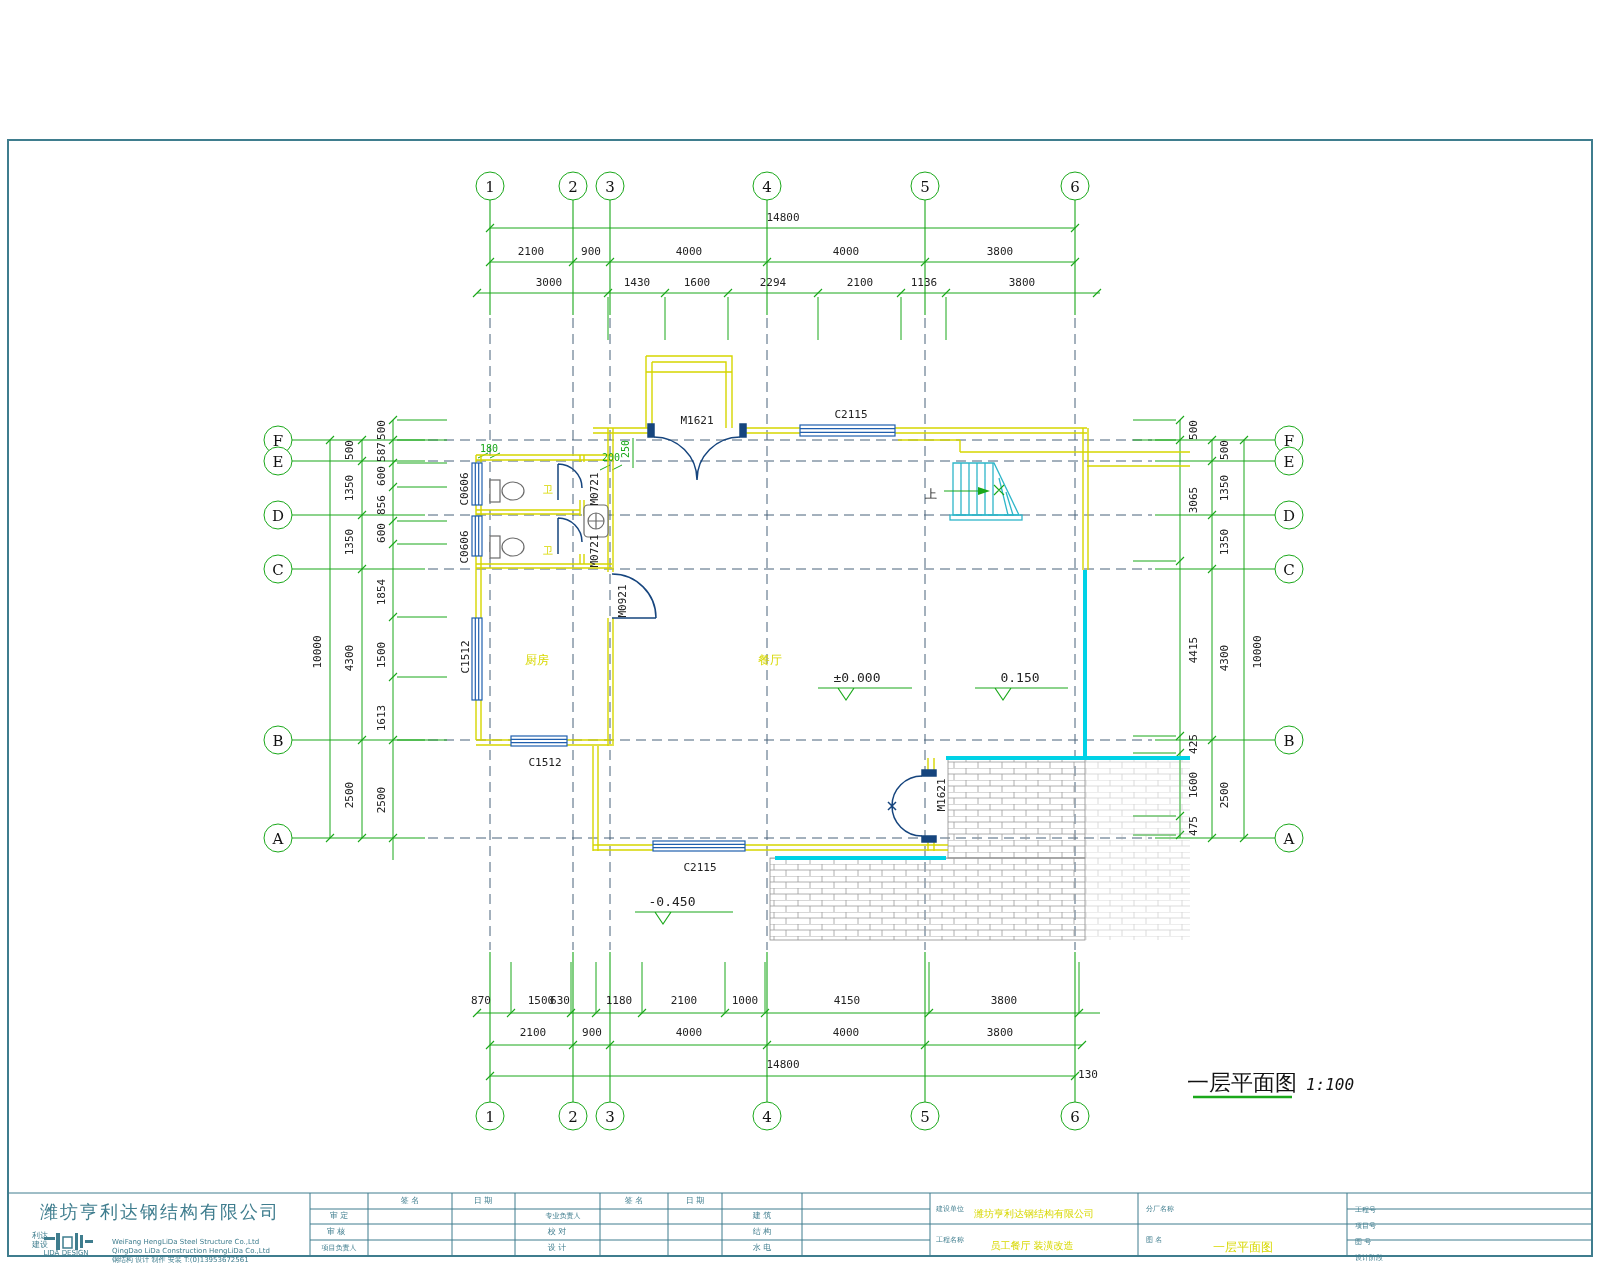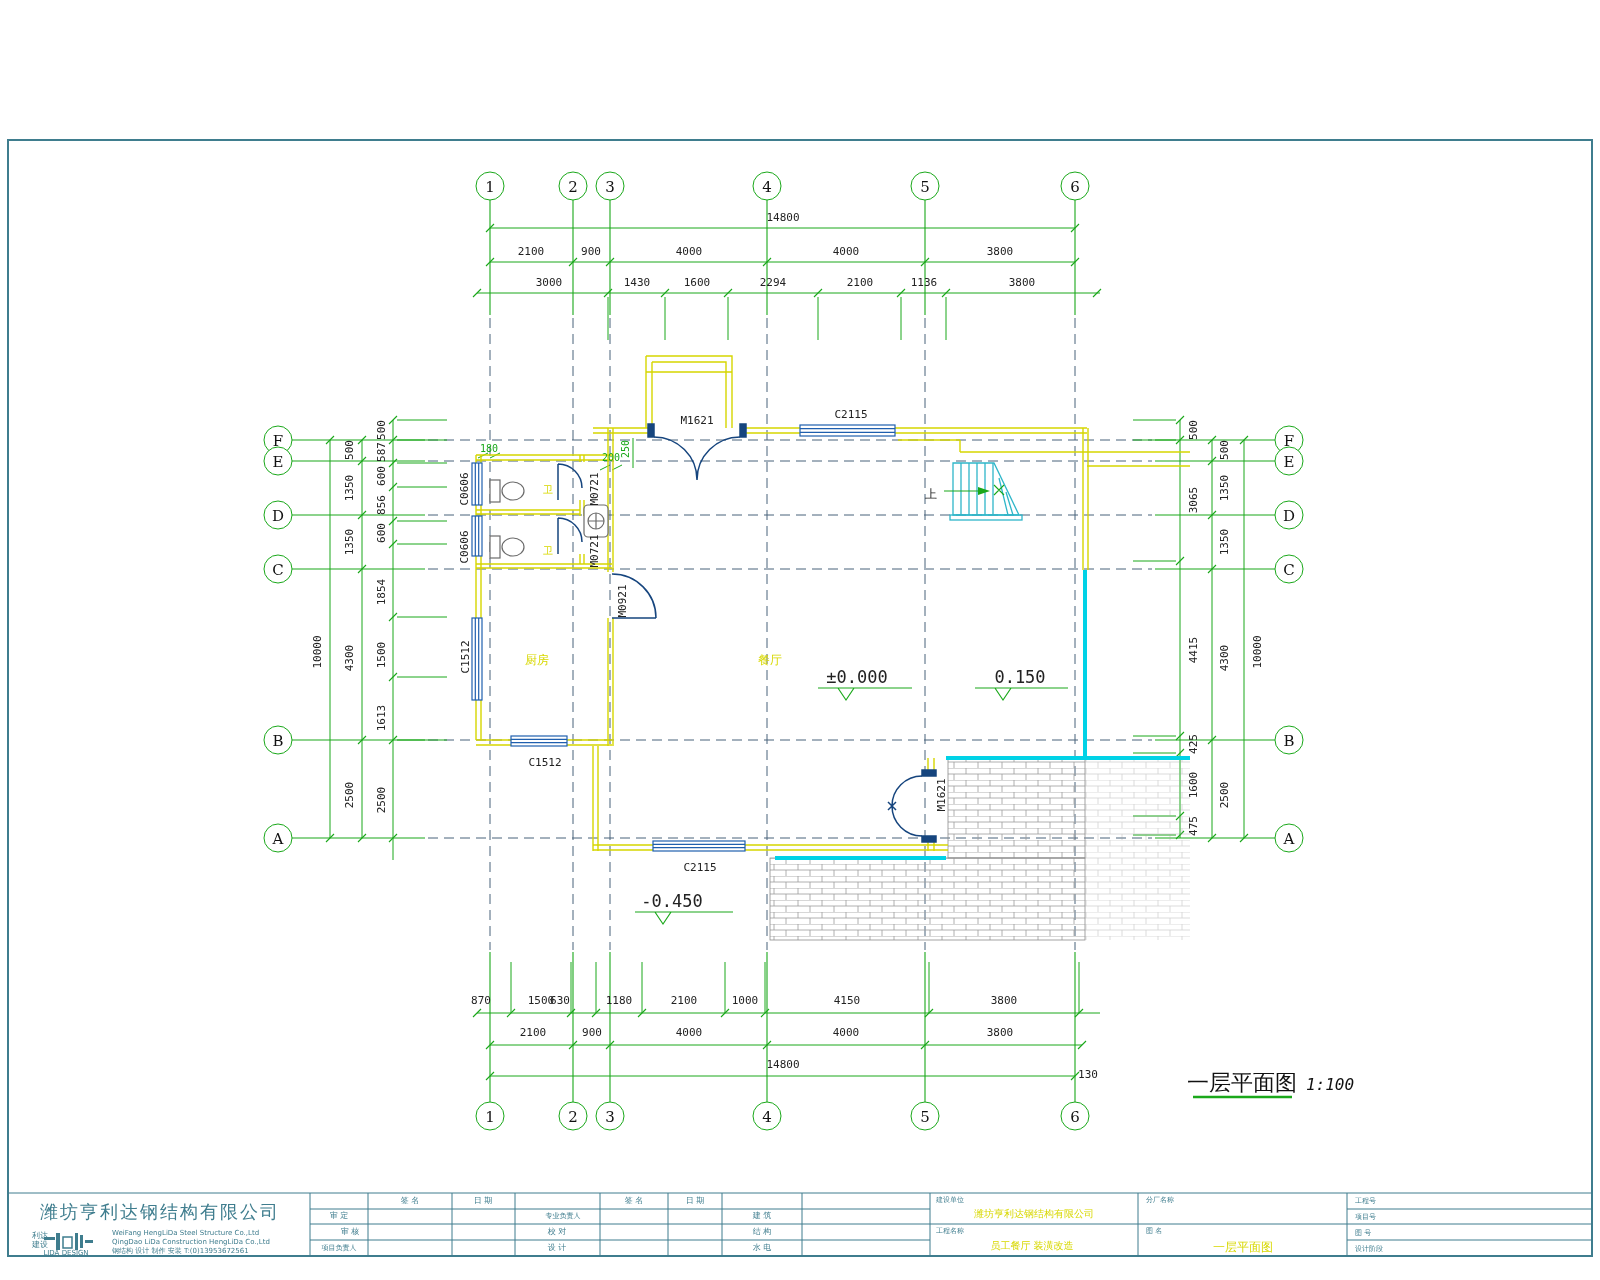--- a/index.html
+++ b/index.html
@@ -2,26 +2,26 @@
 <html><head>
 <meta charset="utf-8">
 <style>
   html,body{margin:0;padding:0;background:#fff;}
   .sheet{position:relative;width:1600px;height:1280px;background:#fff;overflow:hidden;
          font-family:"DejaVu Sans",sans-serif;}
   svg.geo{position:absolute;left:0;top:0;}
   .t{position:absolute;transform:translate(-50%,-50%);white-space:nowrap;color:#222;
      font-family:"DejaVu Sans Mono",monospace;font-size:11px;line-height:1;}
   .t.v{transform:translate(-50%,-50%) rotate(-90deg);}
-  .t.tl{transform:translate(0,-50%);}
+  .t.tl{transform:translate(0,-50%);margin-top:9px;}
   .yel{color:#d8d800;font-family:"DejaVu Sans",sans-serif;}
   .grn{color:#1aa81a;}
   .teal{color:#3f7d8e;font-family:"DejaVu Sans",sans-serif;}
   .s7{font-size:7px;}.s8{font-size:8px;}.s10{font-size:10px;}.s12{font-size:12px;}
-  .s13{font-size:17px;}.s16{font-size:16px;}.s18{font-size:18px;}.s22{font-size:22px;}
+  .s13{font-size:13px;}.s16{font-size:16px;}.s18{font-size:18px;}.s22{font-size:22px;}
   .it{font-style:italic;}
   .ls{letter-spacing:2px;}
   .bubble{position:absolute;width:27px;height:27px;border:1.4px solid #1aa81a;border-radius:50%;
           background:#fff;display:flex;align-items:center;justify-content:center;font-size:15px;
           color:#111;transform:translate(-50%,-50%);font-family:"DejaVu Serif",serif;z-index:3;}
 </style>
 </head>
 <body>
 
 <div class="sheet">
@@ -275,21 +275,21 @@
 <span class="t teal s7" style="left:66px;top:1253px">LIDA DESIGN</span>
 <span class="t tl teal s7" style="left:112px;top:1233px">WeiFang HengLiDa Steel Structure Co.,Ltd</span>
 <span class="t tl teal s7" style="left:112px;top:1242px">QingDao LiDa Construction HengLiDa Co.,Ltd</span>
 <span class="t tl teal s7" style="left:112px;top:1251px">钢结构 设计 制作 安装 T:(0)13953672561</span>
 
 <span class="t teal s8" style="left:410px;top:1201px">签 名</span>
 <span class="t teal s8" style="left:483px;top:1201px">日 期</span>
 <span class="t teal s8" style="left:634px;top:1201px">签 名</span>
 <span class="t teal s8" style="left:695px;top:1201px">日 期</span>
 <span class="t teal s8" style="left:339px;top:1216px">审 定</span>
-<span class="t teal s8" style="left:350px;top:1232px">审 核</span>
+<span class="t teal s8" style="left:336px;top:1232px">审 核</span>
 <span class="t teal s7" style="left:339px;top:1248px">项目负责人</span>
 <span class="t teal s7" style="left:563px;top:1216px">专业负责人</span>
 <span class="t teal s8" style="left:557px;top:1232px">校 对</span>
 <span class="t teal s8" style="left:557px;top:1248px">设 计</span>
 <span class="t teal s8" style="left:762px;top:1216px">建 筑</span>
 <span class="t teal s8" style="left:762px;top:1232px">结 构</span>
 <span class="t teal s8" style="left:762px;top:1248px">水 电</span>
 
 <span class="t tl teal s7" style="left:936px;top:1200px">建设单位</span>
 <span class="t yel s10" style="left:1034px;top:1214px">潍坊亨利达钢结构有限公司</span>

